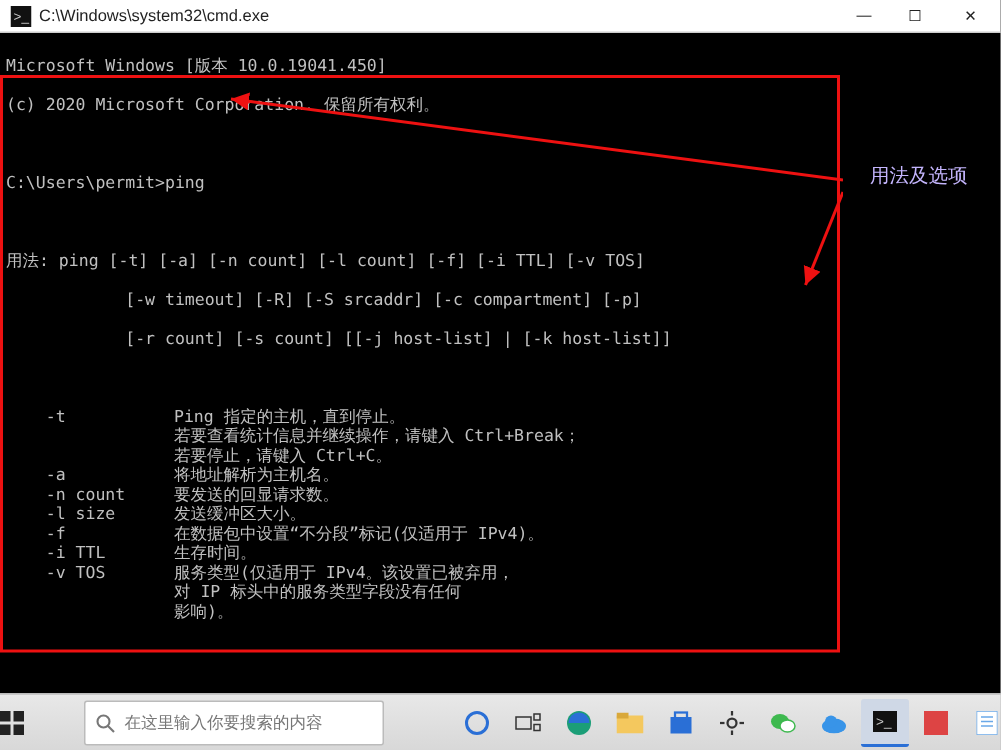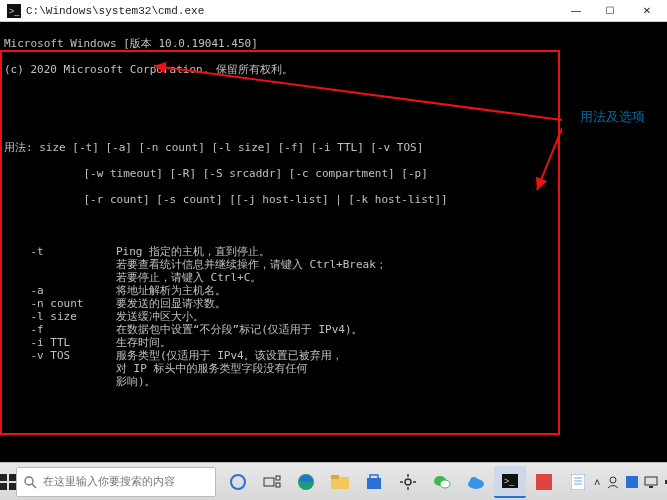--- a/index.html
+++ b/index.html
@@ -1,30 +1,30 @@
 <!DOCTYPE html>
 <html><head>
 <meta charset="utf-8">
 <style>
   * { margin: 0; padding: 0; box-sizing: border-box; }
   html, body { width: 667px; height: 500px; font-family: "Segoe UI", Arial, sans-serif; overflow: hidden; background: #c0c0c0; }
   .window { width: 667px; height: 462px; background: #000; display: flex; flex-direction: column; }
   .titlebar { height: 22px; background: #fff; display: flex; align-items: center; font-size: 11px; color: #222; border-bottom: 1px solid #ccc; }
   .titlebar .icon { width: 16px; height: 16px; margin: 0 4px 0 6px; display:flex;align-items:center;justify-content:center;}
-  .titlebar .title { flex: 1; font-family: Liberation Mono, monospace; }
+  .titlebar .title { flex: 1; }
   .winbtns { display: flex; height: 100%; }
   .winbtn { width: 34px; display:flex;align-items:center;justify-content:center;font-family: "Segoe UI Symbol", Arial; font-size:10px; color:#222; }
   .winbtn.close { width: 40px; }
   .term { flex:1; background:#000; color:#c0c0c0; font-family: "NSimSun","SimSun","Consolas",monospace; font-size:11px; line-height:13px; padding: 2px 4px; position: relative; white-space: pre; overflow:hidden;}
   .redbox { position:absolute; border:2px solid #e11; pointer-events:none; }
   .box-usage { left:0px; top:28px; width:560px; height:385px; }
-  .anno { position:absolute; color:#0369a1; font-family:"Microsoft YaHei","SimSun",sans-serif; font-size:13px; }
+  .anno { position:absolute; color:#c4b5fd; font-family:"Microsoft YaHei","SimSun",sans-serif; font-size:13px; }
   .anno-label { left:580px; top:88px; }
   .arrow { position:absolute; left:142px; top:38px; width:420px; height:200px; pointer-events:none;}
-  .taskbar { position:absolute; left:0; bottom:0; width:667px; height:38px; background: linear-gradient(#e8e8e8,#d8d8d8); display:flex; align-items:center; font-size:11px; border-top:1px solid #bbb;}
+  .taskbar { position:absolute; left:0; bottom:0; width:667px; height:38px; background: linear-gradient(#e8e8e8,#d8d8d8); display:flex; align-items:center; font-size:11px; border-top:1px solid #bbb;gap:40px;}
   .tb-start { width:38px;height:38px;display:flex;align-items:center;justify-content:center;}
   .tb-search { flex: 0 0 200px; height:30px; background:#fff; border:1px solid #bbb; display:flex;align-items:center; padding:0 6px; color:#777; border-radius:2px;}
   .tb-search .sicon{margin-right:6px;}
   .tb-icons { display:flex; gap:2px; margin-left:6px; }
   .tb-appicon { width:32px;height:32px;display:flex;align-items:center;justify-content:center;border-radius:2px;}
   .tb-appicon.active{ background:#cfd8e6; border-bottom:2px solid #2a6fd6;}
   .tb-tray { margin-left:auto; display:flex; align-items:center; gap:6px; padding-right:6px; color:#222;}
   .segline { display:block; }
   .opt-row { display:flex; }
   .opt-flag { width:112px; display:inline-block; }
@@ -47,22 +47,23 @@
       <div class="winbtn">—</div>
       <div class="winbtn">☐</div>
       <div class="winbtn close">✕</div>
     </div>
   </div>
 
   <div class="term">
 <span class="segline">Microsoft Windows [版本 10.0.19041.450]</span>
 <span class="segline">(c) 2020 Microsoft Corporation. 保留所有权利。</span>
 <span class="segline"> </span>
+<span class="segline">C:\Users\permit&gt;ping</span>
 <span class="segline"> </span>
-<span class="segline">用法: size [-t] [-a] [-n count] [-l size] [-f] [-i TTL] [-v TOS]</span>
+<span class="segline">用法: ping [-t] [-a] [-n count] [-l count] [-f] [-i TTL] [-v TOS]</span>
 <span class="segline">            [-w timeout] [-R] [-S srcaddr] [-c compartment] [-p]</span>
 <span class="segline">            [-r count] [-s count] [[-j host-list] | [-k host-list]]</span>
 <span class="segline"> </span>
 <div id="options-container"><span class="segline opt-row"><span class="opt-flag">    -t</span><span>Ping 指定的主机，直到停止。</span></span><span class="segline opt-row"><span class="opt-flag">    </span><span>若要查看统计信息并继续操作，请键入 Ctrl+Break；</span></span><span class="segline opt-row"><span class="opt-flag">    </span><span>若要停止，请键入 Ctrl+C。</span></span><span class="segline opt-row"><span class="opt-flag">    -a</span><span>将地址解析为主机名。</span></span><span class="segline opt-row"><span class="opt-flag">    -n count</span><span>要发送的回显请求数。</span></span><span class="segline opt-row"><span class="opt-flag">    -l size</span><span>发送缓冲区大小。</span></span><span class="segline opt-row"><span class="opt-flag">    -f</span><span>在数据包中设置“不分段”标记(仅适用于 IPv4)。</span></span><span class="segline opt-row"><span class="opt-flag">    -i TTL</span><span>生存时间。</span></span><span class="segline opt-row"><span class="opt-flag">    -v TOS</span><span>服务类型(仅适用于 IPv4。该设置已被弃用，</span></span><span class="segline opt-row"><span class="opt-flag">    </span><span>对 IP 标头中的服务类型字段没有任何</span></span><span class="segline opt-row"><span class="opt-flag">    </span><span>影响)。</span></span></div>
 
 
 
     <div class="redbox box-usage"></div>
     <svg class="arrow" viewBox="0 0 420 200">
       <defs>

